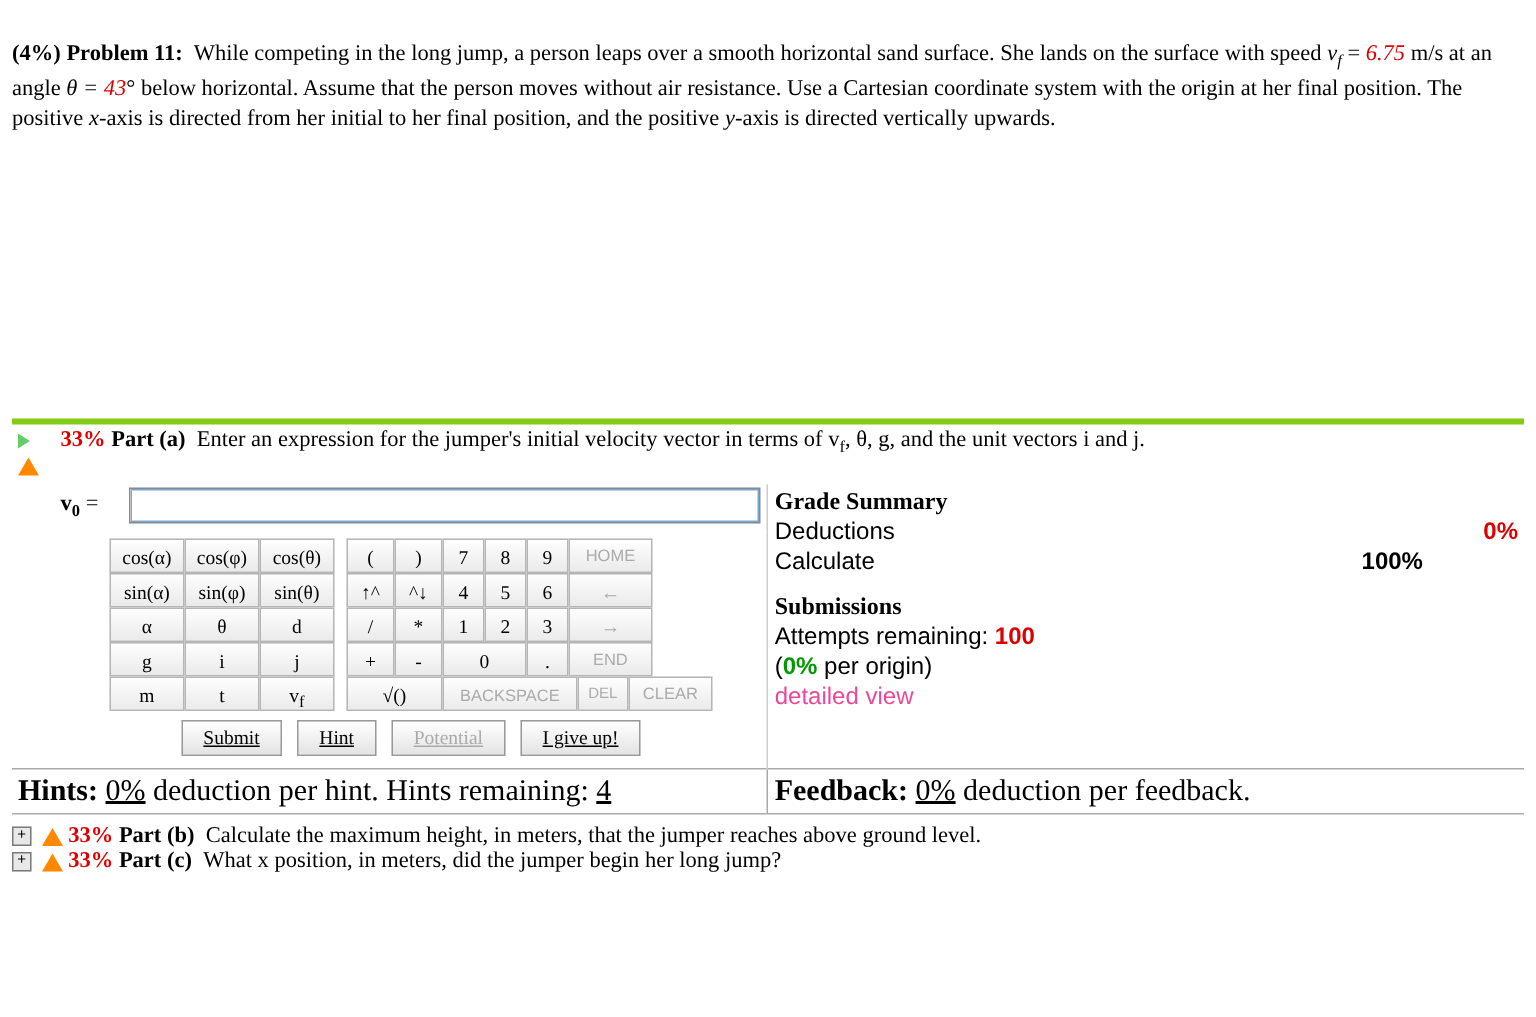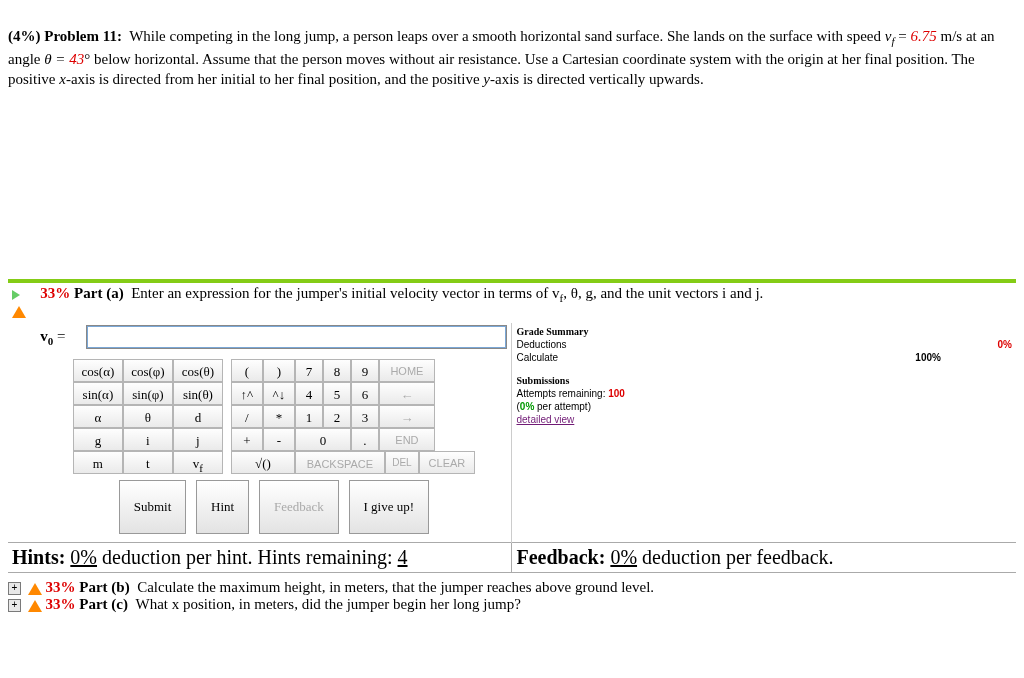--- a/index.html
+++ b/index.html
@@ -10,34 +10,34 @@
 .part-row td { border-top:4px solid #84cc16; padding:2px 4px 4px 4px; }
 .status-col { width:16px; }
 .tri { display:inline-block; width:0;height:0;border-top:5px solid transparent;border-bottom:5px solid transparent;border-left:8px solid #6c6; margin-right:2px; vertical-align:middle;}
 .warn { display:inline-block; width:0;height:0;border-left:7px solid transparent;border-right:7px solid transparent;border-bottom:12px solid #f80; position:relative; vertical-align:middle;}
 .part-label { font-weight:bold; }
 .part-label .pct { color:#d00; }
 .answer-row td { padding:2px 4px 6px 4px; }
 .answer-input-wrap { display:flex; align-items:center; gap:20px;}
 .answer-field { flex:1; height:22px; border:1px solid #888; background:#fff; padding:0 4px; font-family:inherit; font-size:14px; box-shadow:inset 0 0 0 1px #7aa7d6;}
 .grade-box { font-size:13px; border-left:1px solid #ccc; padding-left:8px; width:170px;}
-.grade-box table { border-collapse:collapse; font-family:Arial,sans-serif; font-size:10px; width:100%;}
+.grade-box table { border-collapse:collapse; font-family:Arial,sans-serif; font-size:16px; width:100%;}
 .grade-box td { padding:1px 0;}
 .grade-box .hdr { font-weight:bold; font-family:"Times New Roman";}
-.grade-box .link { color:#701a75; text-decoration:underline; cursor:pointer;}
+.grade-box .link { color:#ec4899; cursor:pointer;}
 .grade-box .red { color:#d00; font-weight:bold;}
 .grade-box .green { color:#090; font-weight:bold;}
 .keypad-area { text-align:center; padding:4px 0 8px 0; border-top:0;}
 .keypad { display:inline-block; }
 .krow { display:flex; }
 .kbtn { border:1px solid #b5b5b5; background:linear-gradient(#fefefe,#eaeaea); height:23px; line-height:22px; min-width:50px; font-size:13px; font-family:"Times New Roman"; margin:0; cursor:pointer; box-sizing:border-box;}
 .knum { min-width:28px;}
 .ksmall{ min-width:32px;}
 .kwide{ min-width:90px; font-family:Arial; font-size:11px; color:#aaa;}
-.action-btn { border:1px solid #999; background:linear-gradient(#fff,#e3e3e3); font-family:"Times New Roman"; font-size:13px; padding:18px 14px; margin:6px 3px 0 3px; cursor:pointer;}
+.action-btn { border:1px solid #999; background:linear-gradient(#fff,#e3e3e3); font-family:"Times New Roman"; font-size:13px; padding:3px 14px; margin:6px 3px 0 3px; cursor:pointer;text-decoration:underline;}
 .action-btn.disabled { color:#aaa; cursor:default;}
 .hints-row td { font-size:20px; padding:3px 4px;}
 .hints-row .ul { text-decoration:underline;}
 .expand { display:inline-block; width:11px;height:11px; border:1px solid #7a7a7a; background:#e8e8e8; font:10px/9px Arial; text-align:center; margin-right:3px; vertical-align:middle;}
 .sub { vertical-align:sub; font-size:11px;}
 </style>
 </head>
 <body>
 
 <div class="problem-text">
@@ -82,21 +82,21 @@
       <tr>
                 <td colspan="2" style="height:8px"></td>
               </tr>
       <tr>
                 <td colspan="2" class="hdr">Submissions</td>
               </tr>
       <tr>
                 <td colspan="2"><span>Attempts remaining:</span> <span class="red">100</span></td>
               </tr>
       <tr>
-                <td colspan="2">(<span class="green">0%</span><span> per attempt)</span></td>
+                <td colspan="2">(<span class="green">0%</span><span> per origin)</span></td>
               </tr>
       <tr>
                 <td colspan="2"><span class="link">detailed view</span></td>
               </tr>
     </tbody>
           </table>
   </td>
 </tr>
 <tr>
   <td></td>
@@ -156,21 +156,21 @@
         <span style="width:8px"></span>
         <button class="kbtn" style="min-width:64px">√()</button>
         <button class="kbtn kwide">BACKSPACE</button>
         <button class="kbtn" style="min-width:34px;color:#aaa;font:10px Arial">DEL</button>
         <button class="kbtn" style="min-width:56px;color:#aaa;font:11px Arial">CLEAR</button>
       </div>
     </div>
     <div>
       <button class="action-btn">Submit</button>
       <button class="action-btn">Hint</button>
-      <button class="action-btn disabled">Feedback</button>
+      <button class="action-btn disabled">Potential</button>
       <button class="action-btn">I give up!</button>
     </div>
   </td>
 </tr>
 <tr class="hints-row" style="border-top:1px solid #aaa;border-bottom:1px solid #aaa;">
   <td colspan="2" style="width:50%;border-right:1px solid #aaa;">
     <b>Hints:</b> <span class="ul">0%</span><span> deduction per hint. Hints remaining: </span><span class="ul">4</span>
   </td>
   <td>
     <b>Feedback:</b> <span class="ul">0%</span><span> deduction per feedback.</span>

